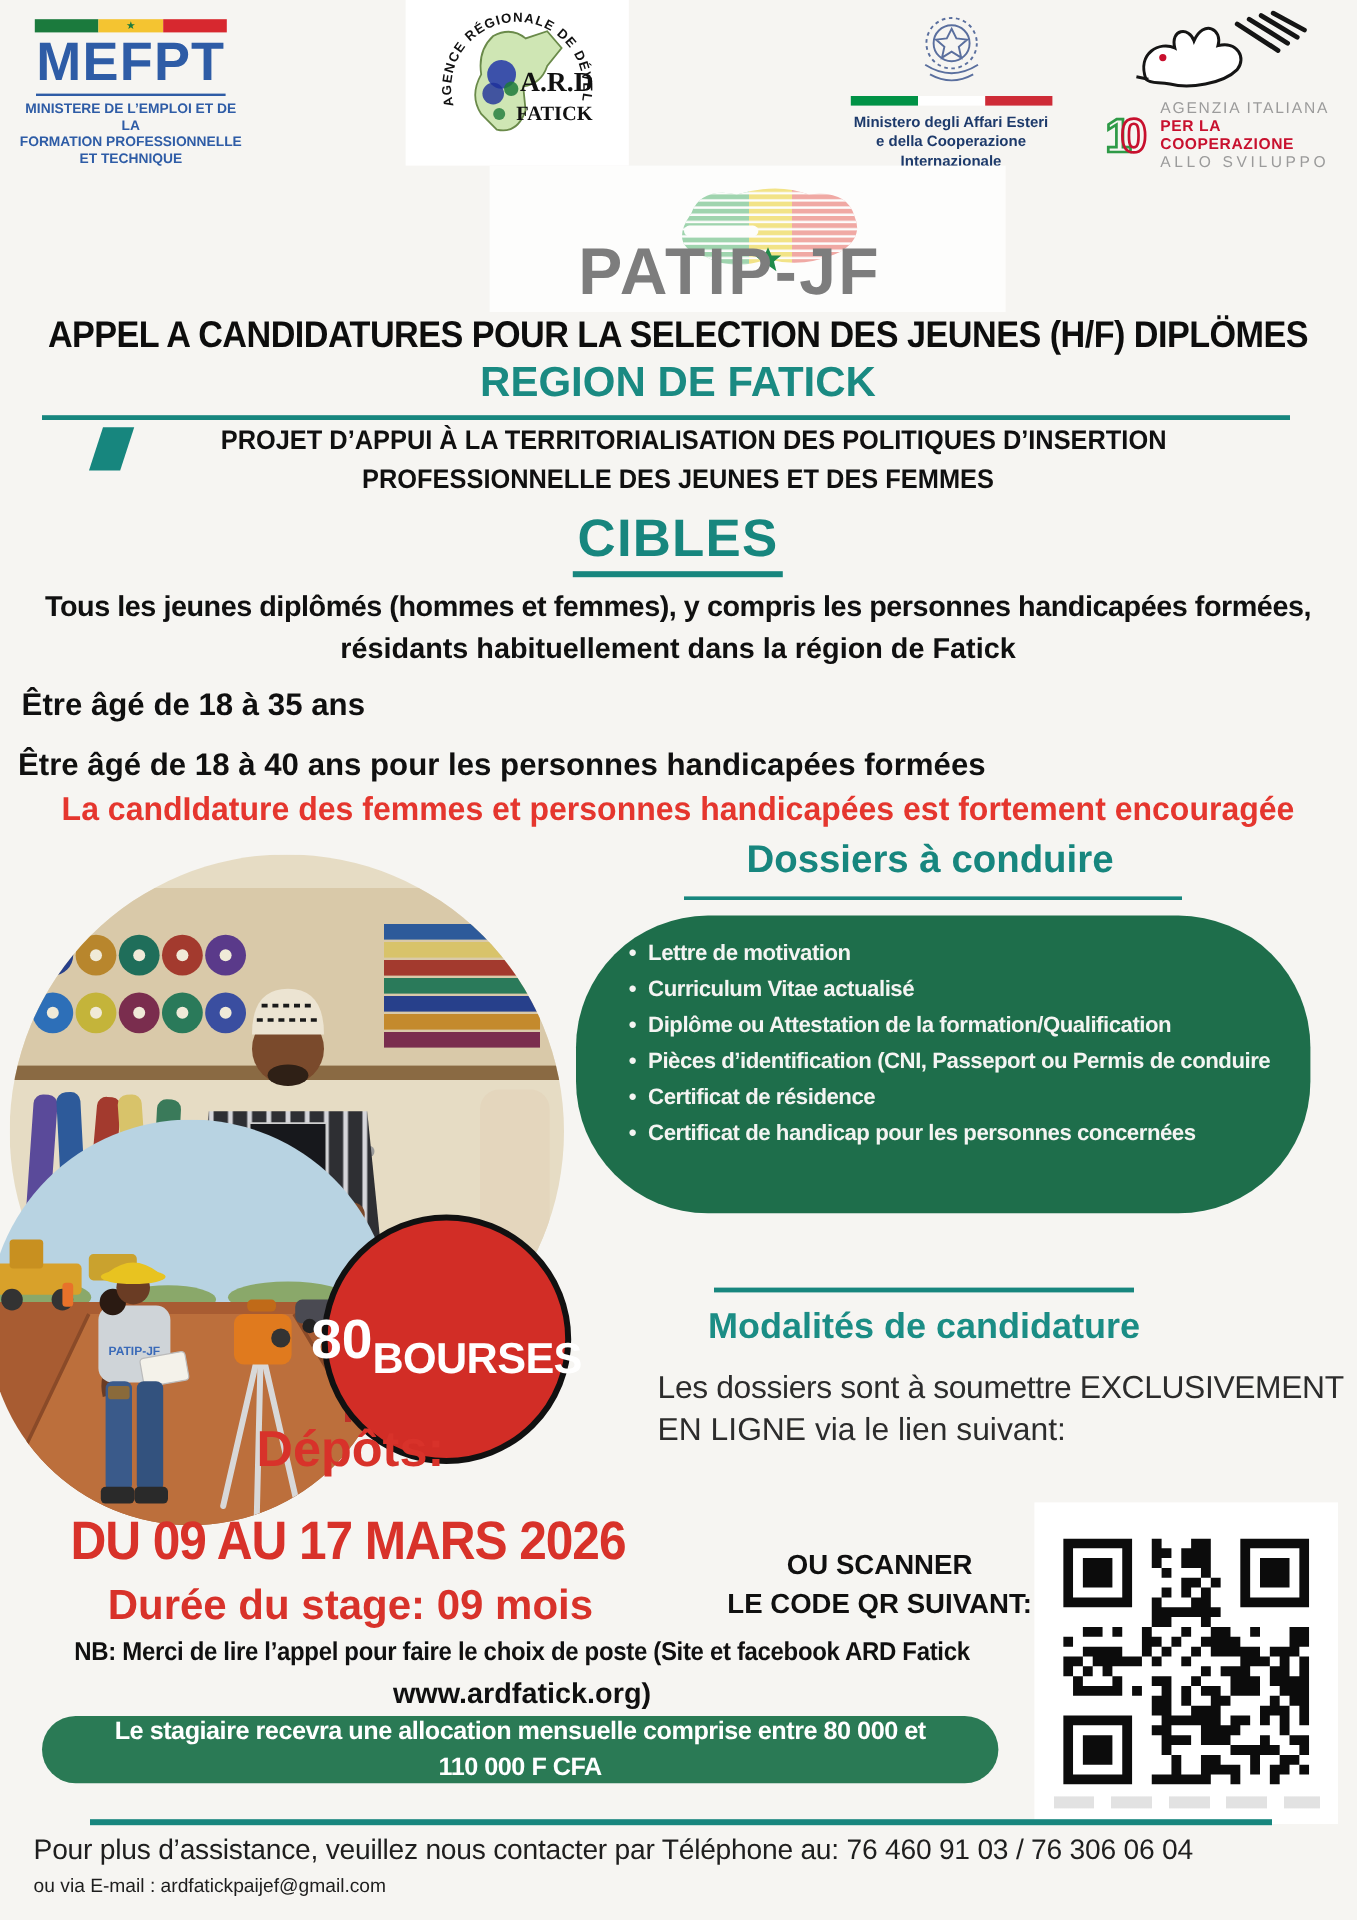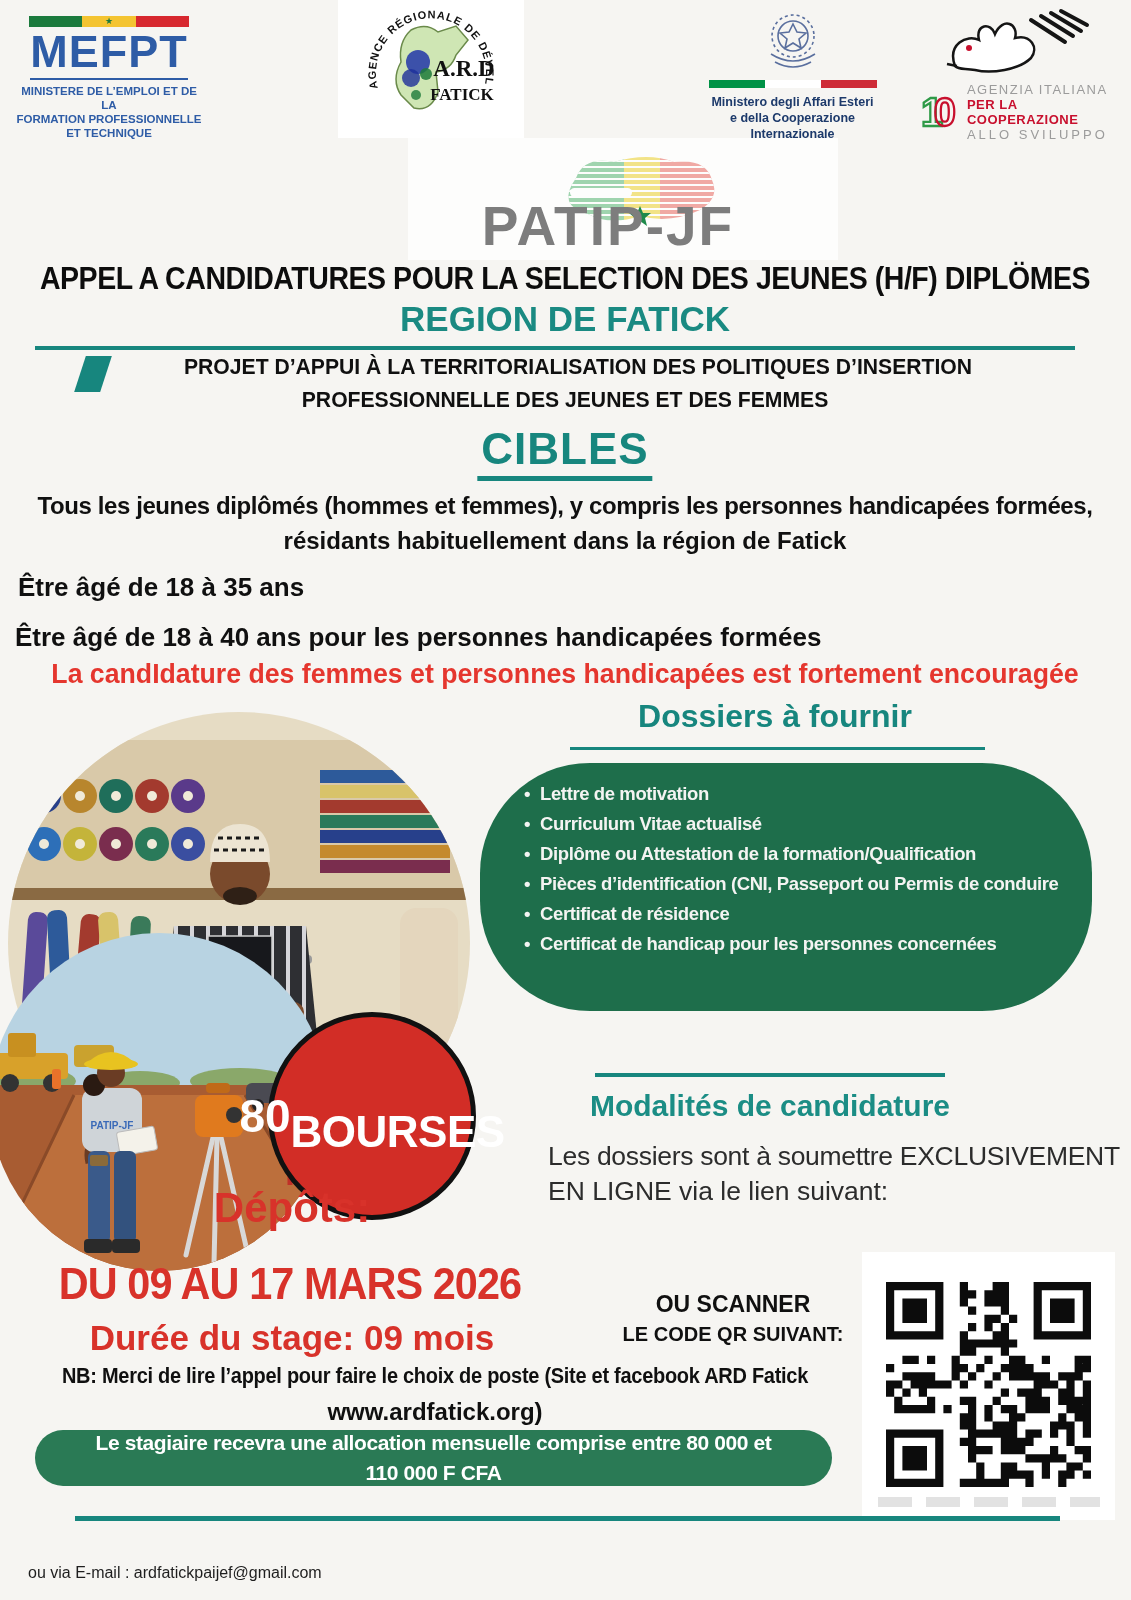--- a/index.html
+++ b/index.html
@@ -66,40 +66,40 @@
   .greenbox ul{margin:0;padding:16px 18px 0 44px;list-style:none;}
   .greenbox li{color:#f4f4f2;font-size:18.5px;font-weight:700;letter-spacing:-.4px;line-height:30px;white-space:nowrap;}
   .greenbox li::before{content:"•";margin-right:10px;}
 
   
   .photo1{left:8px;top:712px;width:462px;height:462px;border-radius:50%;overflow:hidden;}
   .photo2{left:-10px;top:933px;width:338px;height:338px;border-radius:50%;overflow:hidden;z-index:3;}
   .bourses{left:268px;top:1012px;width:198px;height:198px;border-radius:50%;background:#d22d26;
            border:5px solid #111;z-index:5;display:flex;align-items:center;justify-content:center;}
   .bourses .n{color:#fff;font-size:46px;font-weight:800;line-height:48px;}
-  .bourses .l{color:#fff;font-size:44px;font-weight:800;line-height:44px;letter-spacing:-.5px;margin-top:32px;}
+  .bourses .l{color:#fff;font-size:36px;font-weight:800;line-height:44px;letter-spacing:-.5px;margin-top:32px;}
 
   
   .mod-rule{left:595px;top:1073px;width:350px;height:4px;background:#17867e;}
   .mod-h{left:770px;top:1089px;transform:translateX(-50%);font-size:30px;font-weight:700;color:#1b8d85;white-space:nowrap;}
   .mod-l1{left:548px;top:1141px;font-size:26.5px;font-weight:400;color:#2c2c2c;letter-spacing:-.3px;white-space:nowrap;}
   .mod-l2{left:548px;top:1176px;font-size:26.5px;font-weight:400;color:#2c2c2c;white-space:nowrap;}
   .url-strip{left:458px;top:1211px;width:673px;height:56px;background:#ffffff;z-index:4;
              display:flex;align-items:center;justify-content:center;}
   .url{font-size:28.5px;font-weight:800;color:#0a0a0a;letter-spacing:-.5px;white-space:nowrap;}
 
   
   .depots{left:292px;top:1184px;transform:translateX(-50%);font-size:42px;font-weight:800;color:#d8322a;z-index:6;}
   .dates{left:290px;top:1258px;transform:translateX(-50%) scaleX(.92);font-size:45px;font-weight:800;
          color:#d8322a;letter-spacing:-1px;white-space:nowrap;z-index:6;}
   .duree{left:292px;top:1318px;transform:translateX(-50%);font-size:35px;font-weight:800;color:#d8322a;white-space:nowrap;z-index:6;}
 
   
   .scan1{left:733px;top:1291px;transform:translateX(-50%);font-size:23px;font-weight:800;}
-  .scan2{left:733px;top:1323px;transform:translateX(-50%);font-size:20px;font-weight:800;white-space:nowrap;}
+  .scan2{left:733px;top:1323px;transform:translateX(-50%);font-size:23px;font-weight:800;white-space:nowrap;}
   .qr-panel{left:862px;top:1252px;width:253px;height:268px;background:#ffffff;}
   .qr-remnant{left:878px;top:1497px;width:222px;height:10px;background:
       repeating-linear-gradient(90deg,#e2e2e2 0 34px,#ffffff 34px 48px);}
 
   
   .nb1{left:435px;top:1364px;transform:translateX(-50%) scaleX(.93);font-size:21.5px;font-weight:700;
        letter-spacing:-.3px;white-space:nowrap;}
   .nb2{left:435px;top:1398px;transform:translateX(-50%);font-size:24px;font-weight:700;}
   .alloc{left:35px;top:1430px;width:797px;height:56px;border-radius:40px;background:#2a7a55;
          display:flex;flex-direction:column;align-items:center;justify-content:center;z-index:2;}
@@ -226,21 +226,21 @@
   <div class="abs sub1">PROJET D’APPUI À LA TERRITORIALISATION DES POLITIQUES D’INSERTION</div>
   <div class="abs sub2">PROFESSIONNELLE DES JEUNES ET DES FEMMES</div>
 
   <div class="abs cibles-h">CIBLES</div>
   <div class="abs para1">Tous les jeunes diplômés (hommes et femmes), y compris les personnes handicapées formées,</div>
   <div class="abs para2">résidants habituellement dans la région de Fatick</div>
   <div class="abs age1">Être âgé de 18 à 35 ans</div>
   <div class="abs age2">Être âgé de 18 à 40 ans pour les personnes handicapées formées</div>
   <div class="abs encourage">La candIdature des femmes et personnes handicapées est fortement encouragée</div>
 
-  <div class="abs dossiers-h">Dossiers à fournir</div>
+  <div class="abs dossiers-h">Dossiers à conduire</div>
   <div class="abs dossiers-rule"></div>
   <div class="abs greenbox">
     <ul>
       <li>Lettre de motivation</li>
       <li>Curriculum Vitae actualisé</li>
       <li>Diplôme ou Attestation de la formation/Qualification</li>
       <li>Pièces d’identification (CNI, Passeport ou Permis de conduire</li>
       <li>Certificat de résidence</li>
       <li>Certificat de handicap pour les personnes concernées</li>
     </ul>
@@ -399,15 +399,16 @@
   <div class="abs qr-remnant"></div>
 
   <div class="abs nb1">NB: Merci de lire l’appel pour faire le choix de poste (Site et facebook ARD Fatick</div>
   <div class="abs nb2">www.ardfatick.org)</div>
   <div class="abs alloc">
     <div>Le stagiaire recevra une allocation mensuelle comprise entre 80 000 et</div>
     <div>110 000 F CFA</div>
   </div>
 
   <div class="abs footer-rule"></div>
+  <div class="abs f1">Pour plus d’assistance, veuillez nous contacter par Téléphone au: 76 460 91 03 / 76 306 06 04</div>
   <div class="abs f2">ou via E-mail : ardfatickpaijef@gmail.com</div>
 
 </div>
 
 </body></html>

